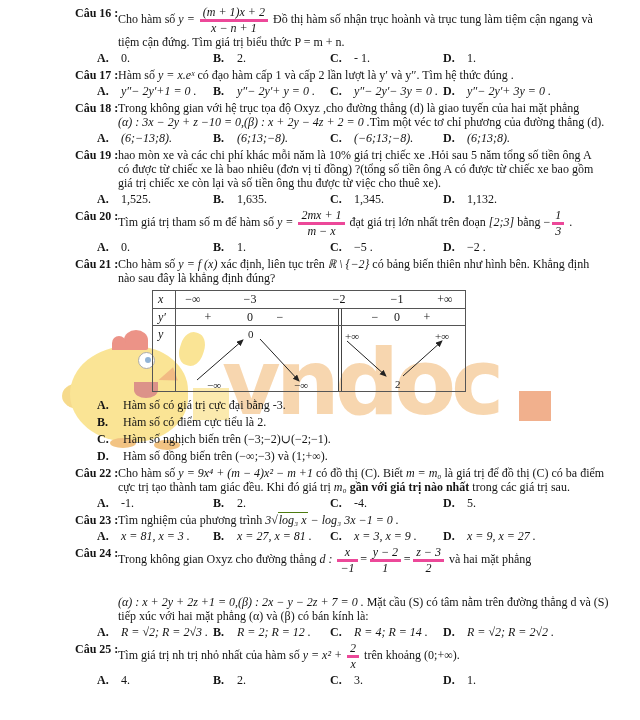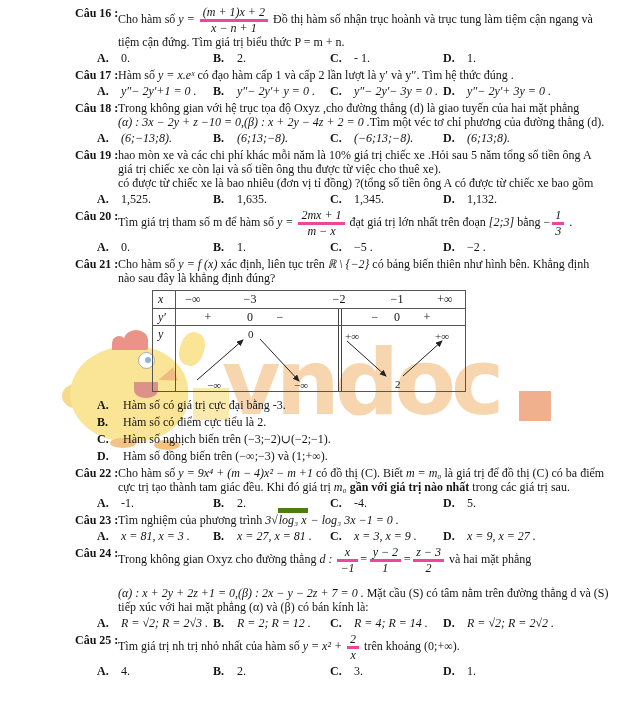--- a/index.html
+++ b/index.html
@@ -31,21 +31,21 @@
   
   .q{position:relative;z-index:1;margin-bottom:3px;}
   .qlabel{position:absolute;left:0;top:0;font-weight:bold;white-space:nowrap;margin-left:8px;}
   .qbody{margin-left:51px;}
   .tline{white-space:nowrap;}
   .math{font-style:italic;}
   .frac{display:inline-block;vertical-align:middle;text-align:center;padding:0 2px;line-height:13px;}
   .frac .num{display:block;padding:0 3px;border-bottom:3px solid #ec4899;}
   .frac .den{display:block;padding:0 3px;}
   .rad-sign{font-style:normal;}
-  .rad-body{border-top:5px solid #4d7c0f;padding:0 1px;}
+  .rad-body{border-top:1px solid #4d7c0f;padding:0 1px;}
   .bold{font-weight:bold;}
   
   .ans-row{display:flex;margin-left:30px;margin-top:2px;}
   .ans{display:flex;white-space:nowrap;}
   .ans-a{width:116px;} .ans-b{width:117px;} .ans-c{width:113px;} .ans-d{flex:1;}
   .ans-letter{font-weight:bold;width:24px;flex:none;}
   .opt{display:flex;margin-left:30px;margin-top:3px;white-space:nowrap;}
   .opt .ans-letter{width:26px;}
   
   .bbt{position:relative;width:312px;height:100px;border:1px solid #555;margin:5px 0 6px 85px;z-index:1;}
@@ -155,22 +155,22 @@
           <span class="ans-letter">D.</span>
           <span class="math">(6;13;8).</span>
         </span>
     </div>
   </div>
 
   <div class="q">
     <span class="qlabel">Câu 19 :</span>
     <div class="qbody">
       <div class="tline">hao mòn xe và các chi phí khác mỗi năm là 10% giá trị chiếc xe  .Hỏi sau 5 năm tổng số tiền ông A</div>
+      <div class="tline">có được từ chiếc xe là bao nhiêu (đơn vị tỉ đồng) ?(tổng số tiền ông A có được từ chiếc xe bao gồm</div>
       <div class="tline">giá trị chiếc xe còn lại và số tiền ông thu được từ việc cho thuê xe).</div>
-      <div class="tline">có được từ chiếc xe là bao nhiêu (đơn vị tỉ đồng) ?(tổng số tiền ông A có được từ chiếc xe bao gồm</div>
     </div>
     <div class="ans-row">
       <span class="ans ans-a">
           <span class="ans-letter">A.</span>
           <span>1,525.</span>
         </span>
       <span class="ans ans-b">
           <span class="ans-letter">B.</span>
           <span>1,635.</span>
         </span>
@@ -327,21 +327,21 @@
           <span class="math">x = 9, x = 27 .</span>
         </span>
     </div>
   </div>
 
   <div class="q">
     <span class="qlabel">Câu 24 :</span>
     <div class="qbody">
       <div class="tline"><span>Trong không gian Oxyz cho đường thẳng </span><span class="math">d :</span>
         <span class="frac math"><span class="num">x</span><span class="den">−1</span></span><span class="math">=</span><span class="frac math"><span class="num">y − 2</span><span class="den">1</span></span><span class="math">=</span><span class="frac math"><span class="num">z − 3</span><span class="den">2</span></span><span> và hai mặt phẳng</span></div>
-      <div class="tline" style="margin-top:11px"><span class="math">(α) : x + 2y + 2z +1 = 0,(β) : 2x − y − 2z + 7 = 0 .</span><span> Mặt cầu (S) có tâm nằm trên đường thẳng d và (S)</span></div>
+      <div class="tline" style="margin-top:20px"><span class="math">(α) : x + 2y + 2z +1 = 0,(β) : 2x − y − 2z + 7 = 0 .</span><span> Mặt cầu (S) có tâm nằm trên đường thẳng d và (S)</span></div>
       <div class="tline">tiếp xúc với hai mặt phẳng (α) và (β) có bán kính là:</div>
     </div>
     <div class="ans-row">
       <span class="ans ans-a">
           <span class="ans-letter">A.</span>
           <span class="math">R = √2; R = 2√3 .</span>
         </span>
       <span class="ans ans-b">
           <span class="ans-letter">B.</span>
           <span class="math">R = 2; R = 12 .</span>

